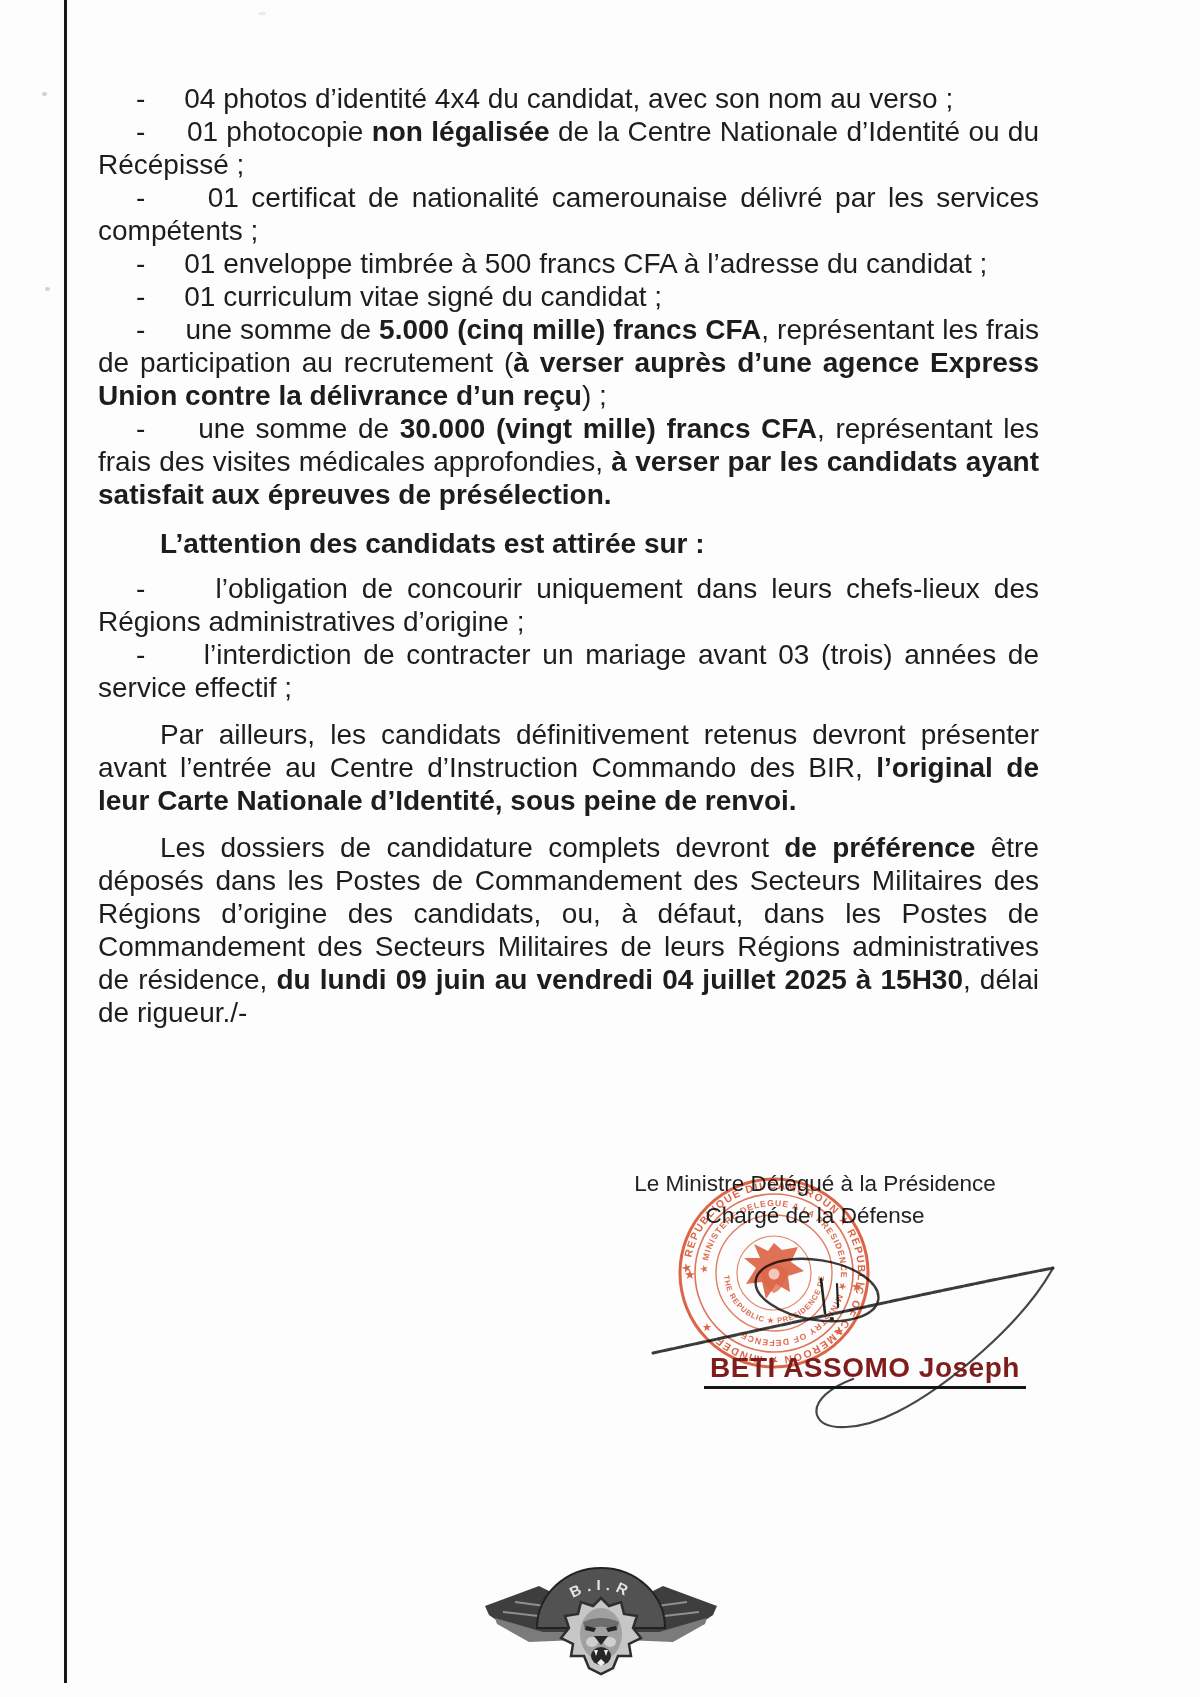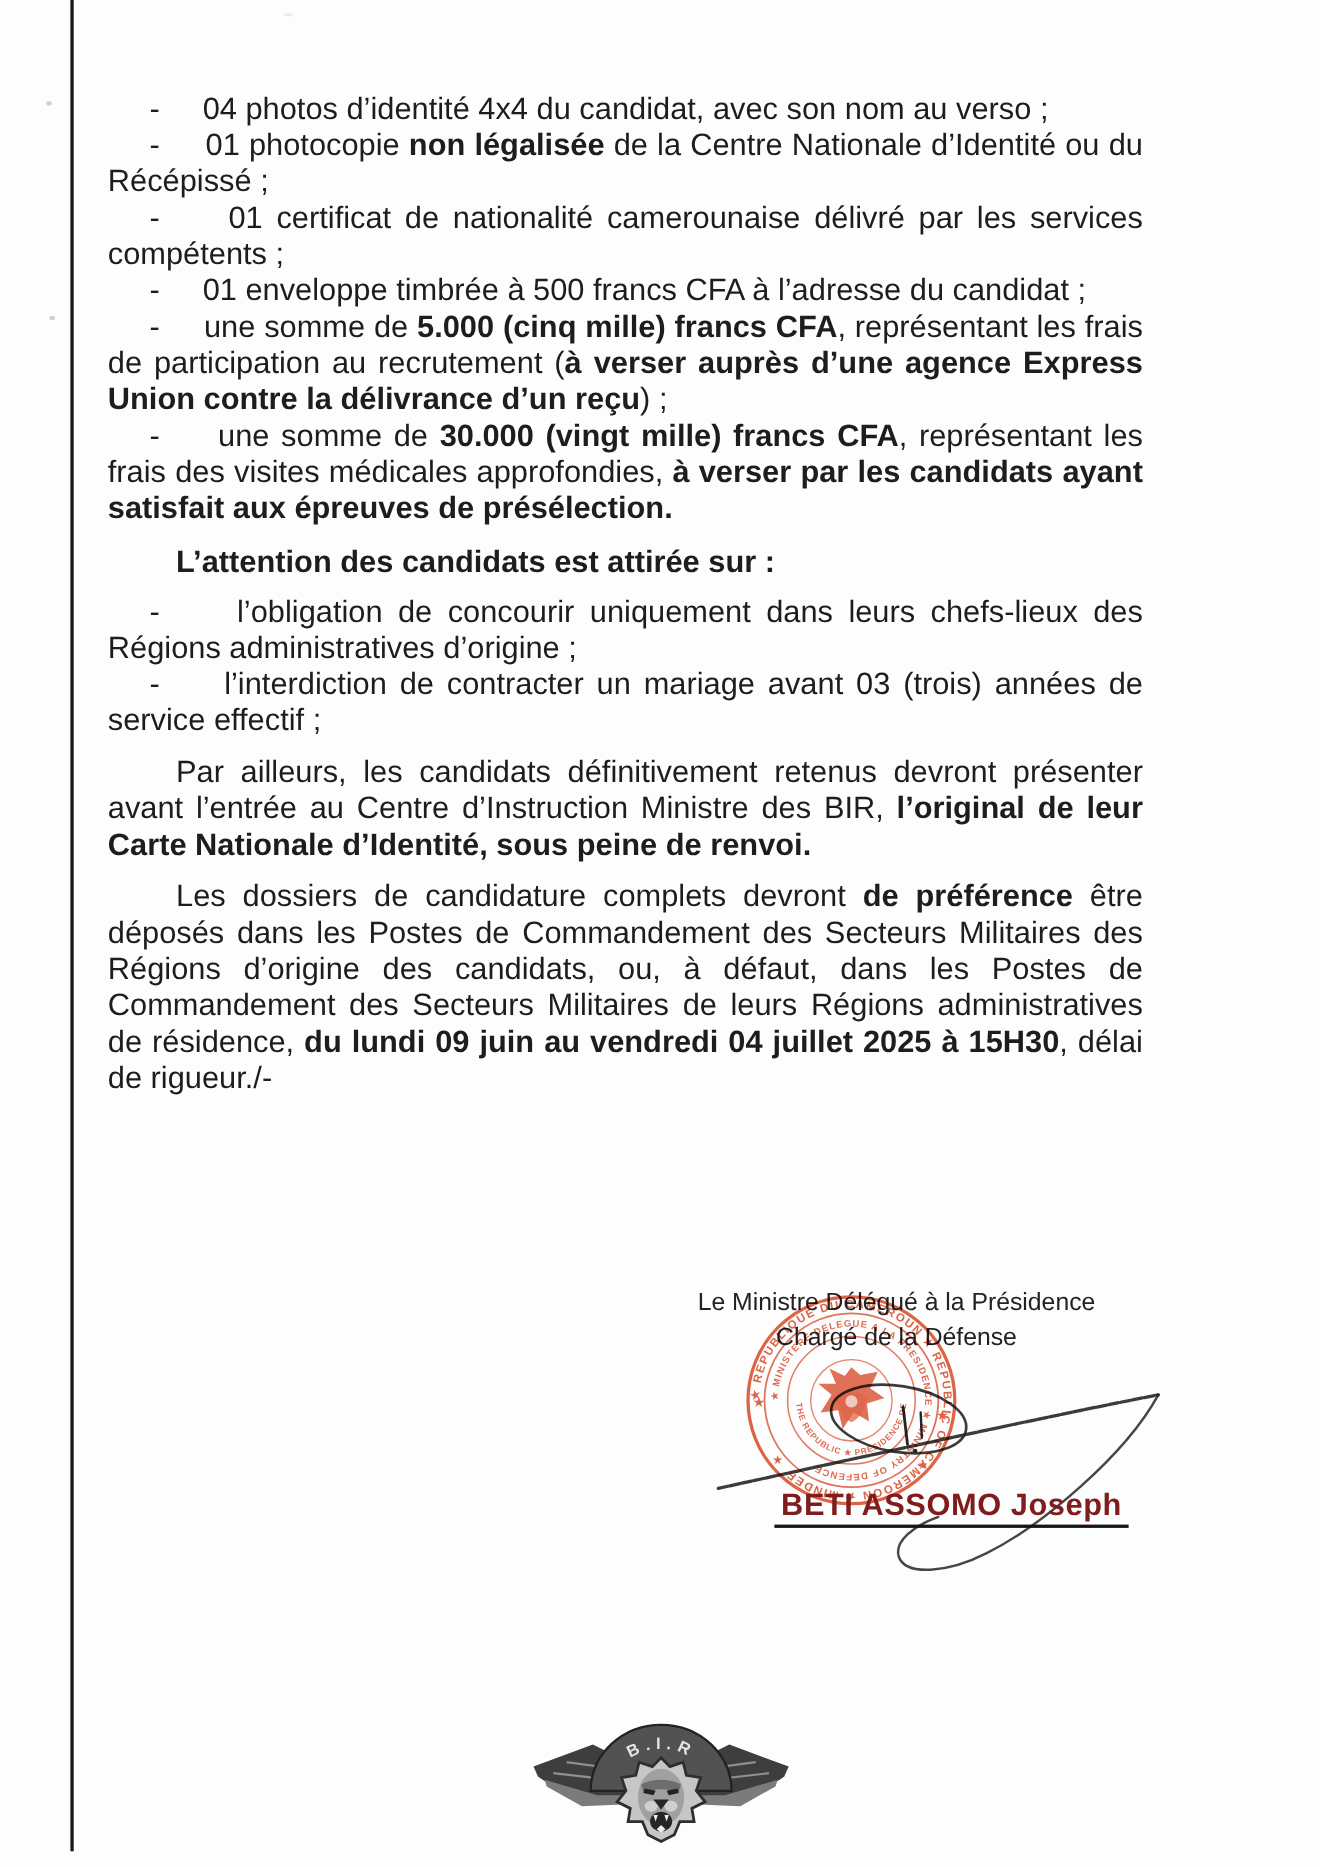--- a/index.html
+++ b/index.html
@@ -41,29 +41,30 @@
   <div class="vrule"></div>
   <div class="speck s1"></div>
   <div class="speck s2"></div>
   <div class="speck s3"></div>
 
   <main class="content">
     <p class="li just"><span>-&nbsp;&nbsp;&nbsp;&nbsp; 04 photos d’identité 4x4 du candidat, avec son nom au verso ;</span></p>
     <p class="li just"><span>-&nbsp;&nbsp;&nbsp;&nbsp; 01 photocopie </span><span class="b">non légalisée</span><span> de la Centre Nationale d’Identité ou du Récépissé ;</span></p>
     <p class="li just"><span>-&nbsp;&nbsp;&nbsp;&nbsp; 01 certificat de nationalité camerounaise délivré par les services compétents ;</span></p>
     <p class="li just"><span>-&nbsp;&nbsp;&nbsp;&nbsp; 01 enveloppe timbrée à 500 francs CFA à l’adresse du candidat ;</span></p>
+    <p class="li just"><span>-&nbsp;&nbsp;&nbsp;&nbsp; 01 curriculum vitae signé du candidat ;</span></p>
     <p class="li just"><span>-&nbsp;&nbsp;&nbsp;&nbsp; une somme de </span><span class="b">5.000 (cinq mille) francs CFA</span><span>, représentant les frais de participation au recrutement (</span><span class="b">à verser auprès d’une agence Express Union contre la délivrance d’un reçu</span><span>) ;</span></p>
     <p class="li just"><span>-&nbsp;&nbsp;&nbsp;&nbsp; une somme de </span><span class="b">30.000 (vingt mille) francs CFA</span><span>, représentant les frais des visites médicales approfondies, </span><span class="b">à verser par les candidats ayant satisfait aux épreuves de présélection.</span></p>
 
     <p class="heading">L’attention des candidats est attirée sur :</p>
 
     <p class="li just gap-after-heading"><span>-&nbsp;&nbsp;&nbsp;&nbsp; l’obligation de concourir uniquement dans leurs chefs-lieux des Régions administratives d’origine ;</span></p>
     <p class="li just"><span>-&nbsp;&nbsp;&nbsp;&nbsp; l’interdiction de contracter un mariage avant 03 (trois) années de service effectif ;</span></p>
 
-    <p class="para just"><span>Par ailleurs, les candidats définitivement retenus devront présenter avant l’entrée au Centre d’Instruction Ministre des BIR, </span><span class="b">l’original de leur Carte Nationale d’Identité, sous peine de renvoi.</span></p>
+    <p class="para just"><span>Par ailleurs, les candidats définitivement retenus devront présenter avant l’entrée au Centre d’Instruction Commando des BIR, </span><span class="b">l’original de leur Carte Nationale d’Identité, sous peine de renvoi.</span></p>
     <p class="para just"><span>Les dossiers de candidature complets devront </span><span class="b">de préférence</span><span> être déposés dans les Postes de Commandement des Secteurs Militaires des Régions d’origine des candidats, ou, à défaut, dans les Postes de Commandement des Secteurs Militaires de leurs Régions administratives de résidence, </span><span class="b">du lundi 09 juin au vendredi 04 juillet 2025 à 15H30</span><span>, délai de rigueur./-</span></p>
   </main>
 
   <section class="sig">
     <div class="sig-title">
       <div>Le Ministre Délégué à la Présidence</div>
       <div>Chargé de la Défense</div>
     </div>
   </section>
 

